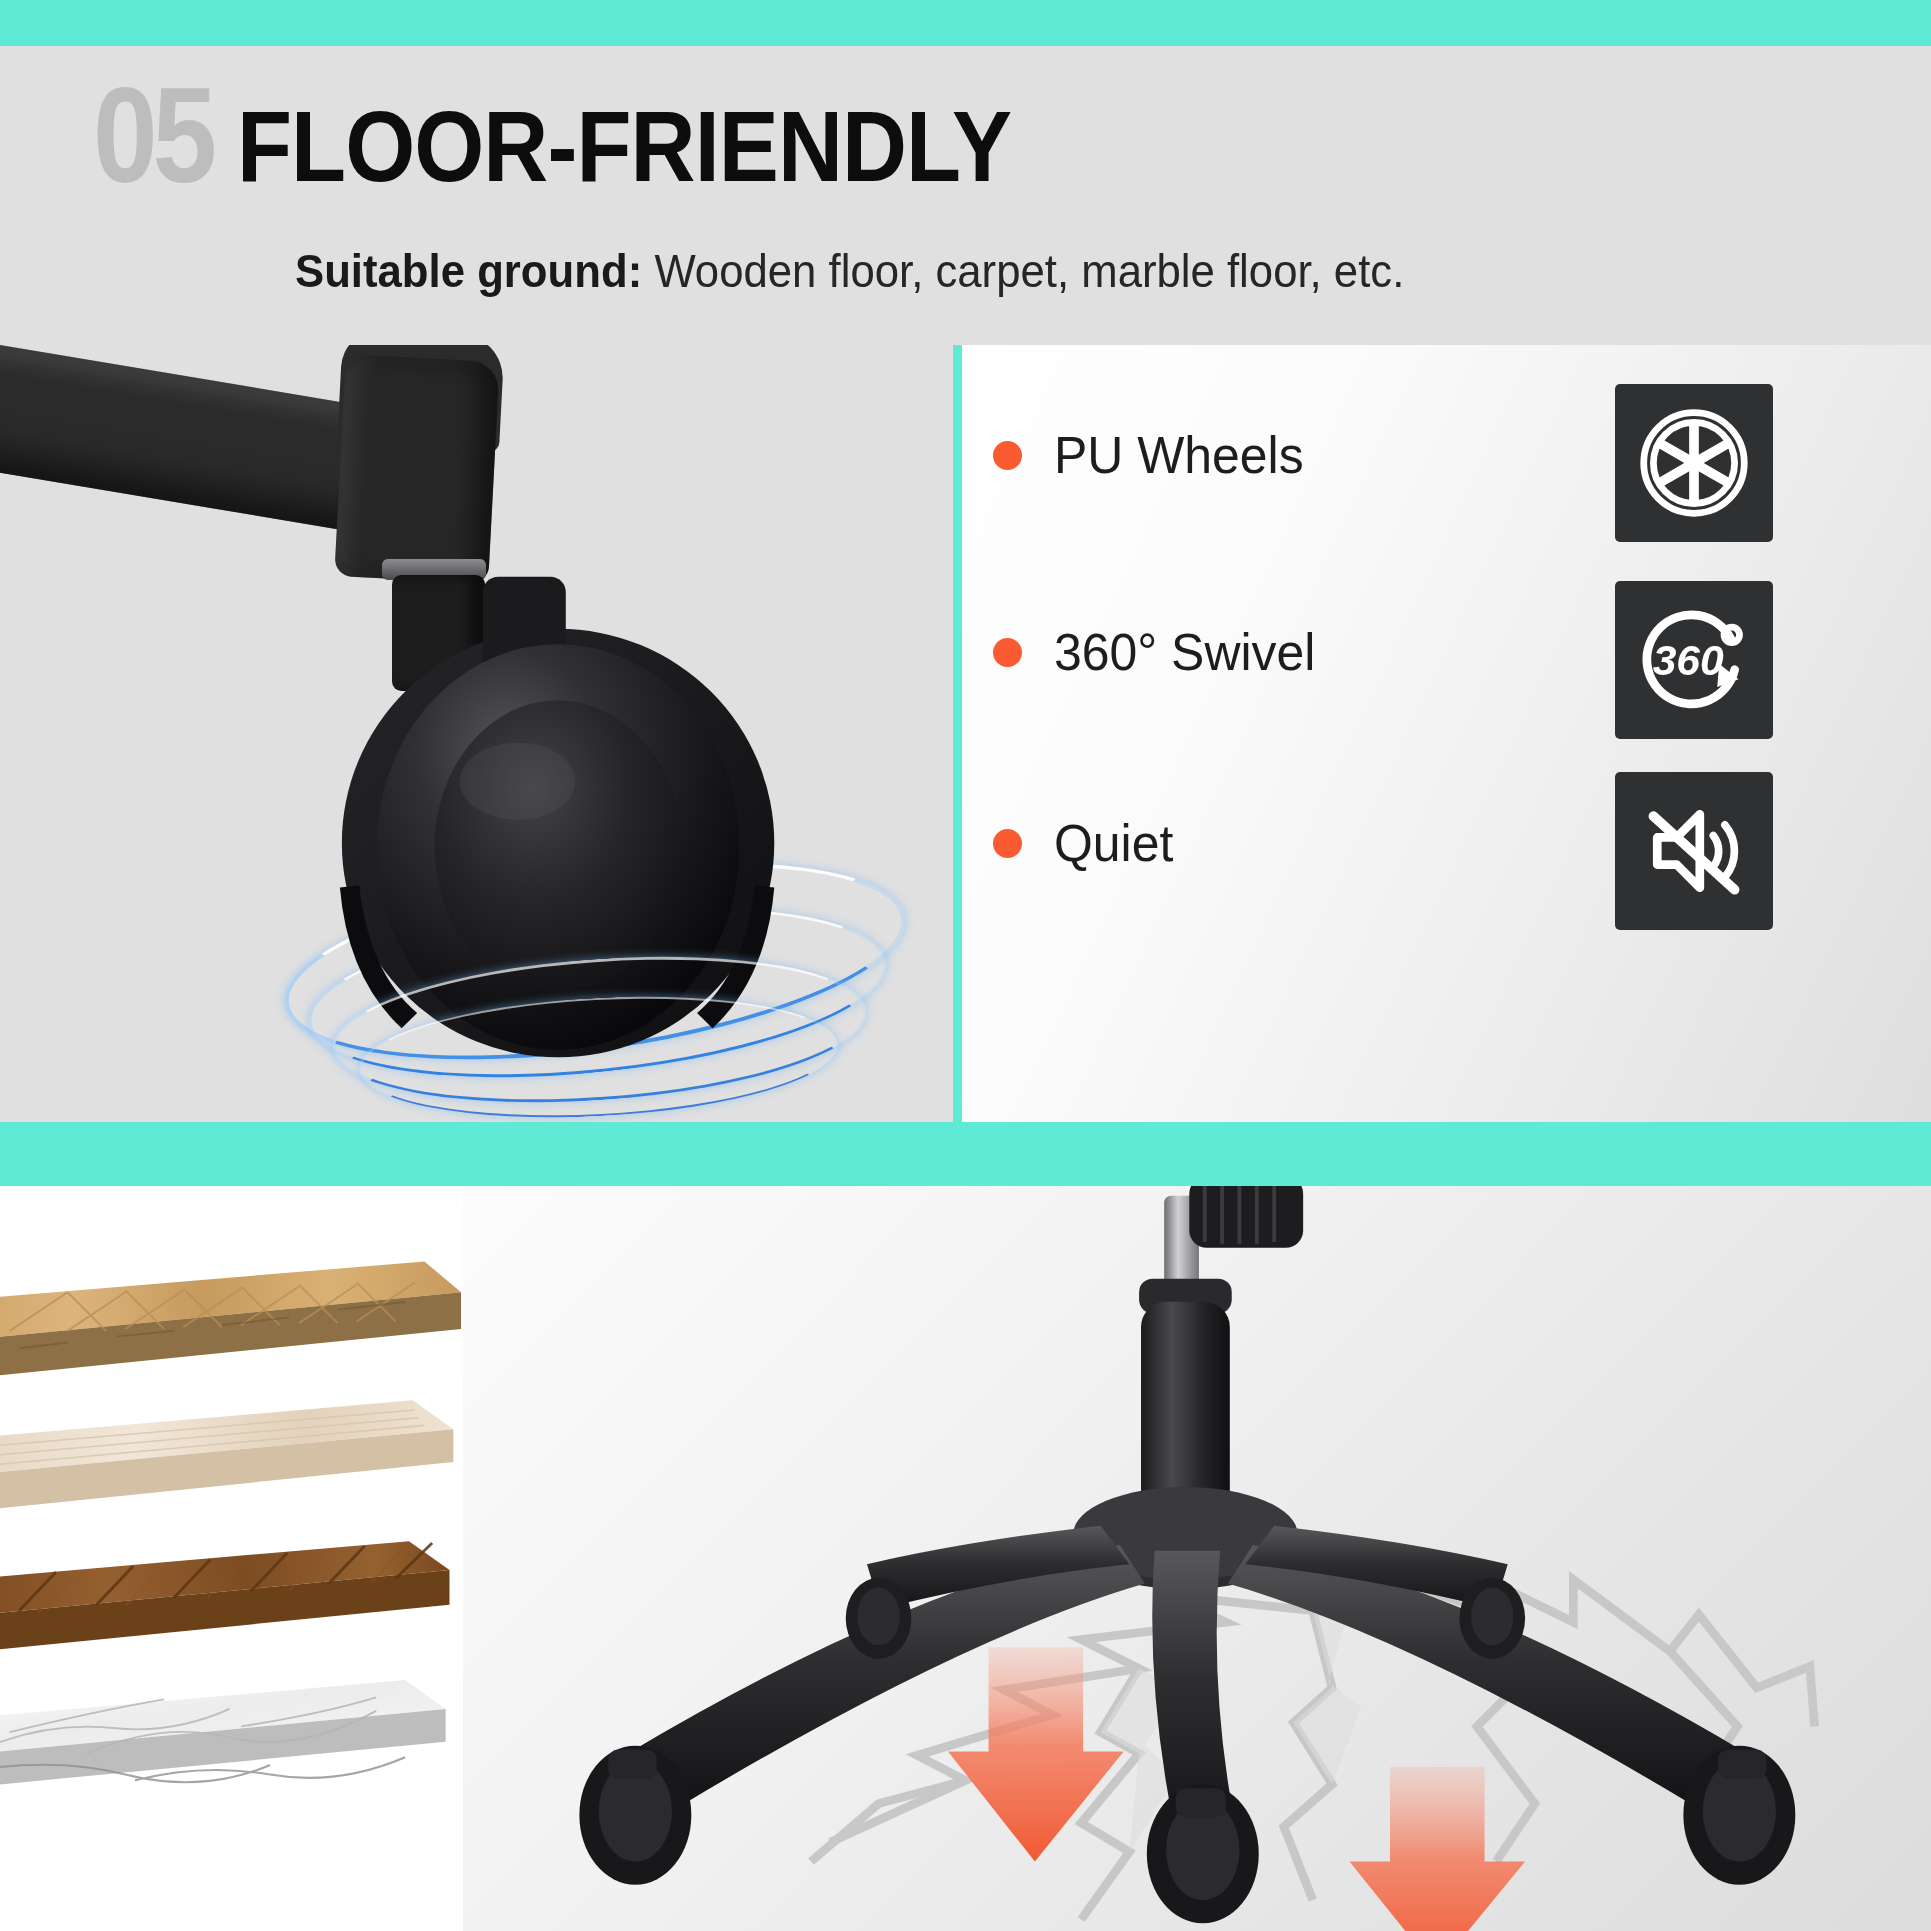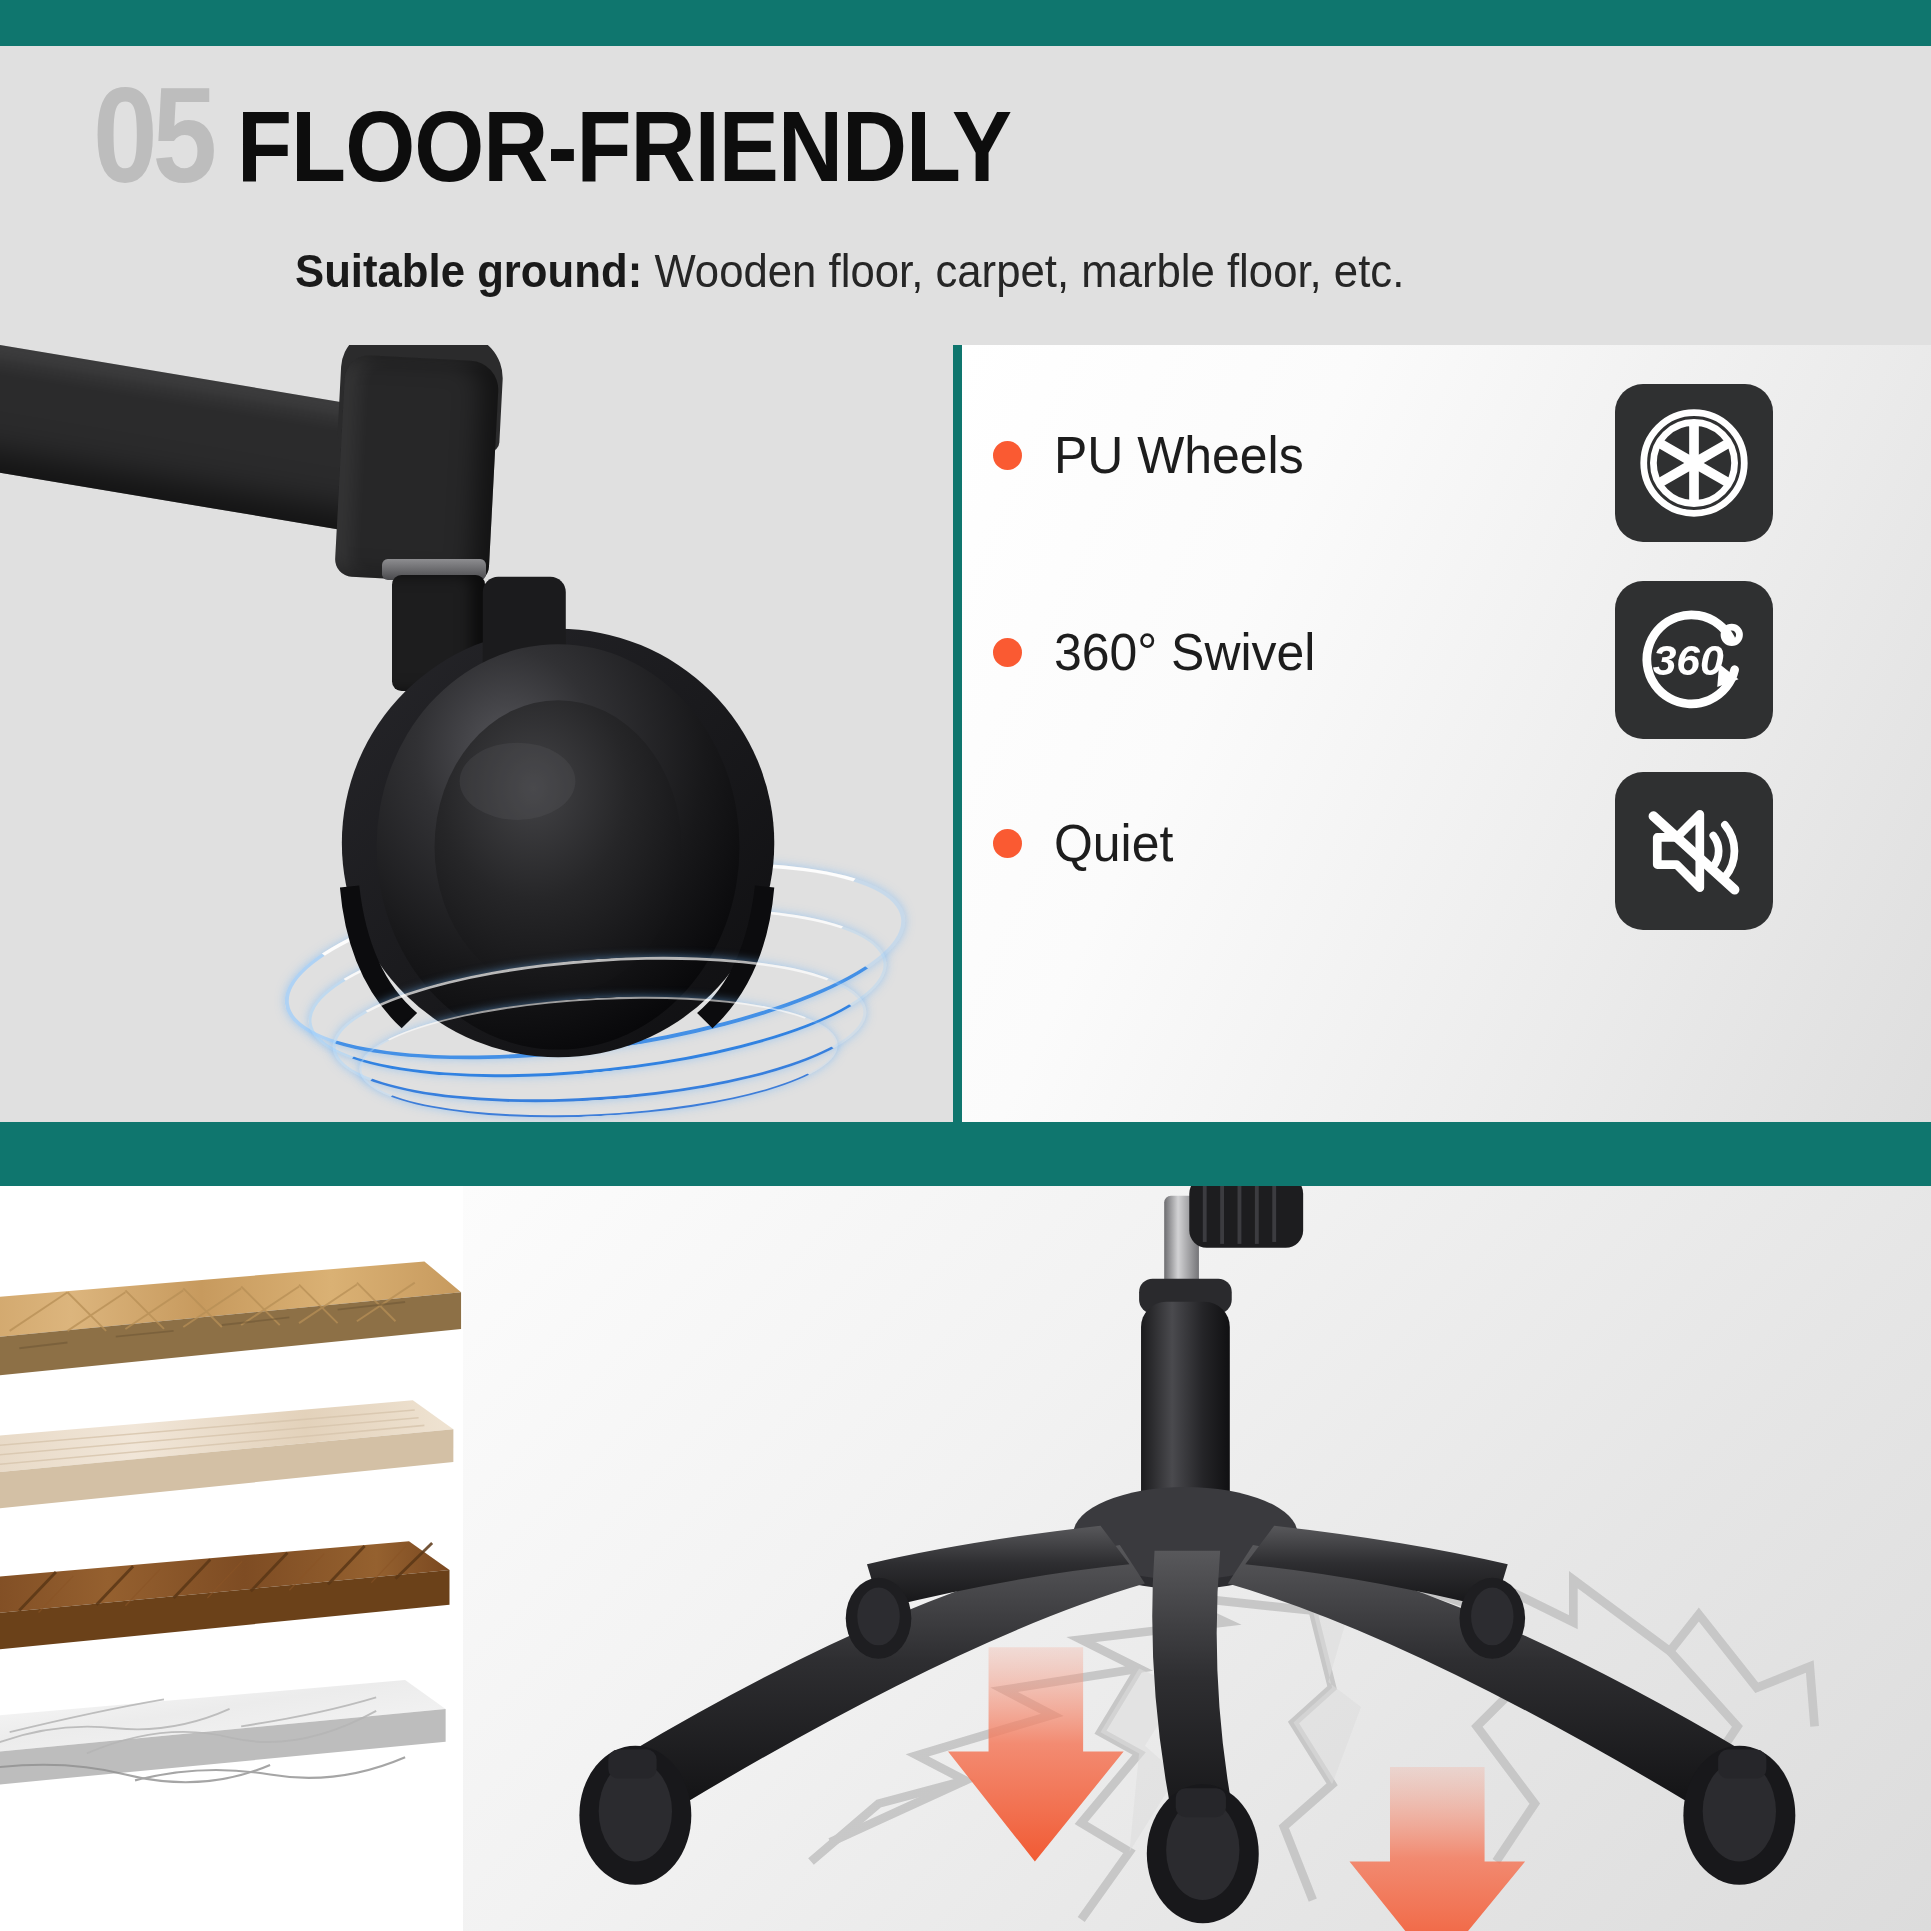--- a/index.html
+++ b/index.html
@@ -1,17 +1,17 @@
 <!DOCTYPE html>
 <html><head>
 <meta charset="utf-8">
 <style>
   html,body{margin:0;padding:0;background:#ffffff;}
   body{width:1931px;height:1931px;font-family:"Liberation Sans",sans-serif;overflow:hidden;}
-  #page{position:relative;width:1931px;height:1511px;background:#0f766e;}
+  #page{position:relative;width:1931px;height:1511px;background:#5eead4;}
 
   
   .header-band{position:absolute;left:0;top:46px;width:1931px;height:299px;background:#e0e0e0;}
   .hdr-row{position:absolute;left:93px;top:33px;display:flex;align-items:flex-end;}
   .hdr-num{font-family:"Liberation Sans",sans-serif;font-weight:bold;font-size:135px;
            line-height:0.84;color:#bdbdbd;letter-spacing:-5.8px;transform:scaleX(0.86);
            transform-origin:left bottom;}
   .hdr-title{font-family:"Liberation Sans",sans-serif;font-weight:bold;font-size:100px;
              line-height:0.92;color:#0d0d0d;letter-spacing:-1px;transform:scaleX(0.90);
              transform-origin:left bottom;margin-left:5.8px;}
@@ -59,21 +59,21 @@
   .feat-list{position:absolute;left:0;top:0;width:969px;height:777px;}
   .feat-row{position:absolute;display:flex;align-items:center;width:100%;}
   .feat-row.r0{top:62px;}
   .feat-row.r1{top:259px;}
   .feat-row.r2{top:450px;}
   .bullet{width:29px;height:29px;border-radius:50%;background:#fa5a32;flex:0 0 29px;}
   .feat-label{font-size:52px;color:#1d1d1d;font-weight:normal;white-space:nowrap;
               transform:scaleX(.96);transform-origin:left center;}
   .feat-txtwrap{position:absolute;left:31px;top:0;display:flex;align-items:center;gap:33px;
                 height:112px;}
-  .feat-icon{position:absolute;left:653px;top:0;width:158px;height:158px;border-radius:28px;
+  .feat-icon{position:absolute;left:653px;top:0;width:158px;height:158px;border-radius:5px;
              background:#2f3031;display:flex;align-items:center;justify-content:center;}
   .feat-row.r0 .feat-icon{top:-23px;}
   .feat-row.r1 .feat-icon{top:-23px;}
   .feat-row.r2 .feat-icon{top:-23px;}
   .feat-txtwrap{top:-7.7px;gap:32px;}
 
   
   .bot-left{position:absolute;left:0;top:1186px;width:463px;height:745px;background:#ffffff;
             overflow:hidden;}
   .bot-right{position:absolute;left:463px;top:1186px;width:1468px;height:745px;

